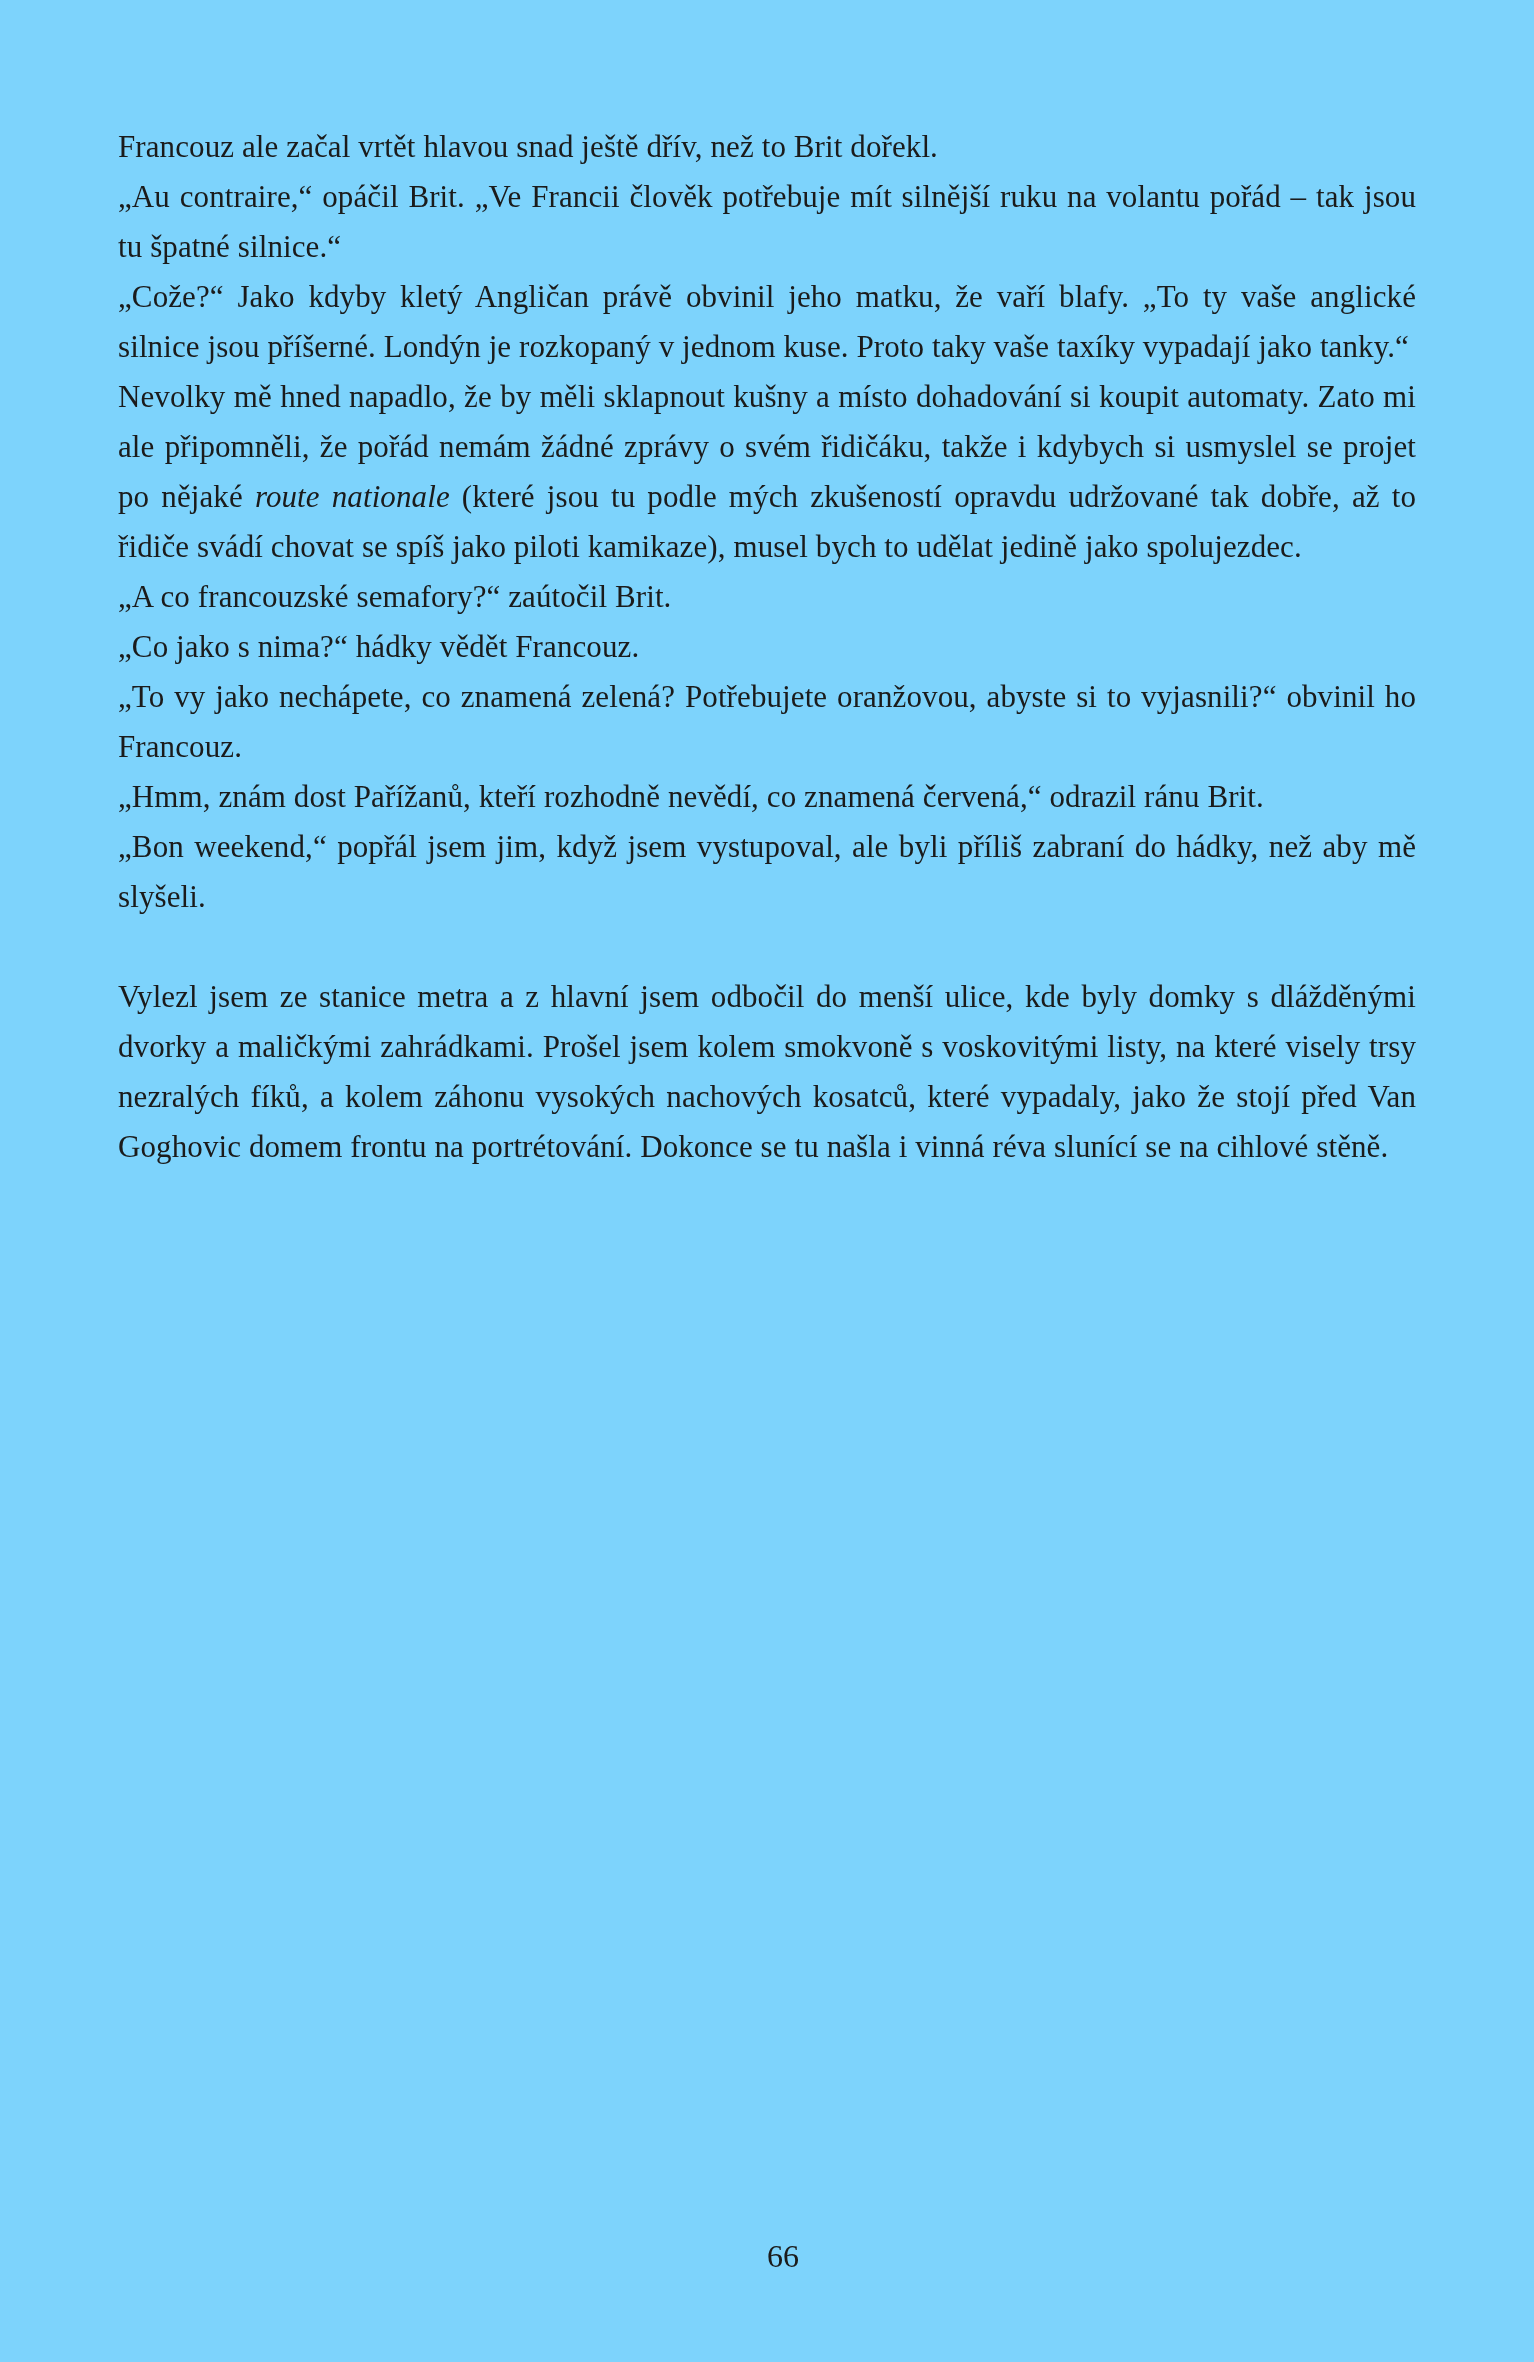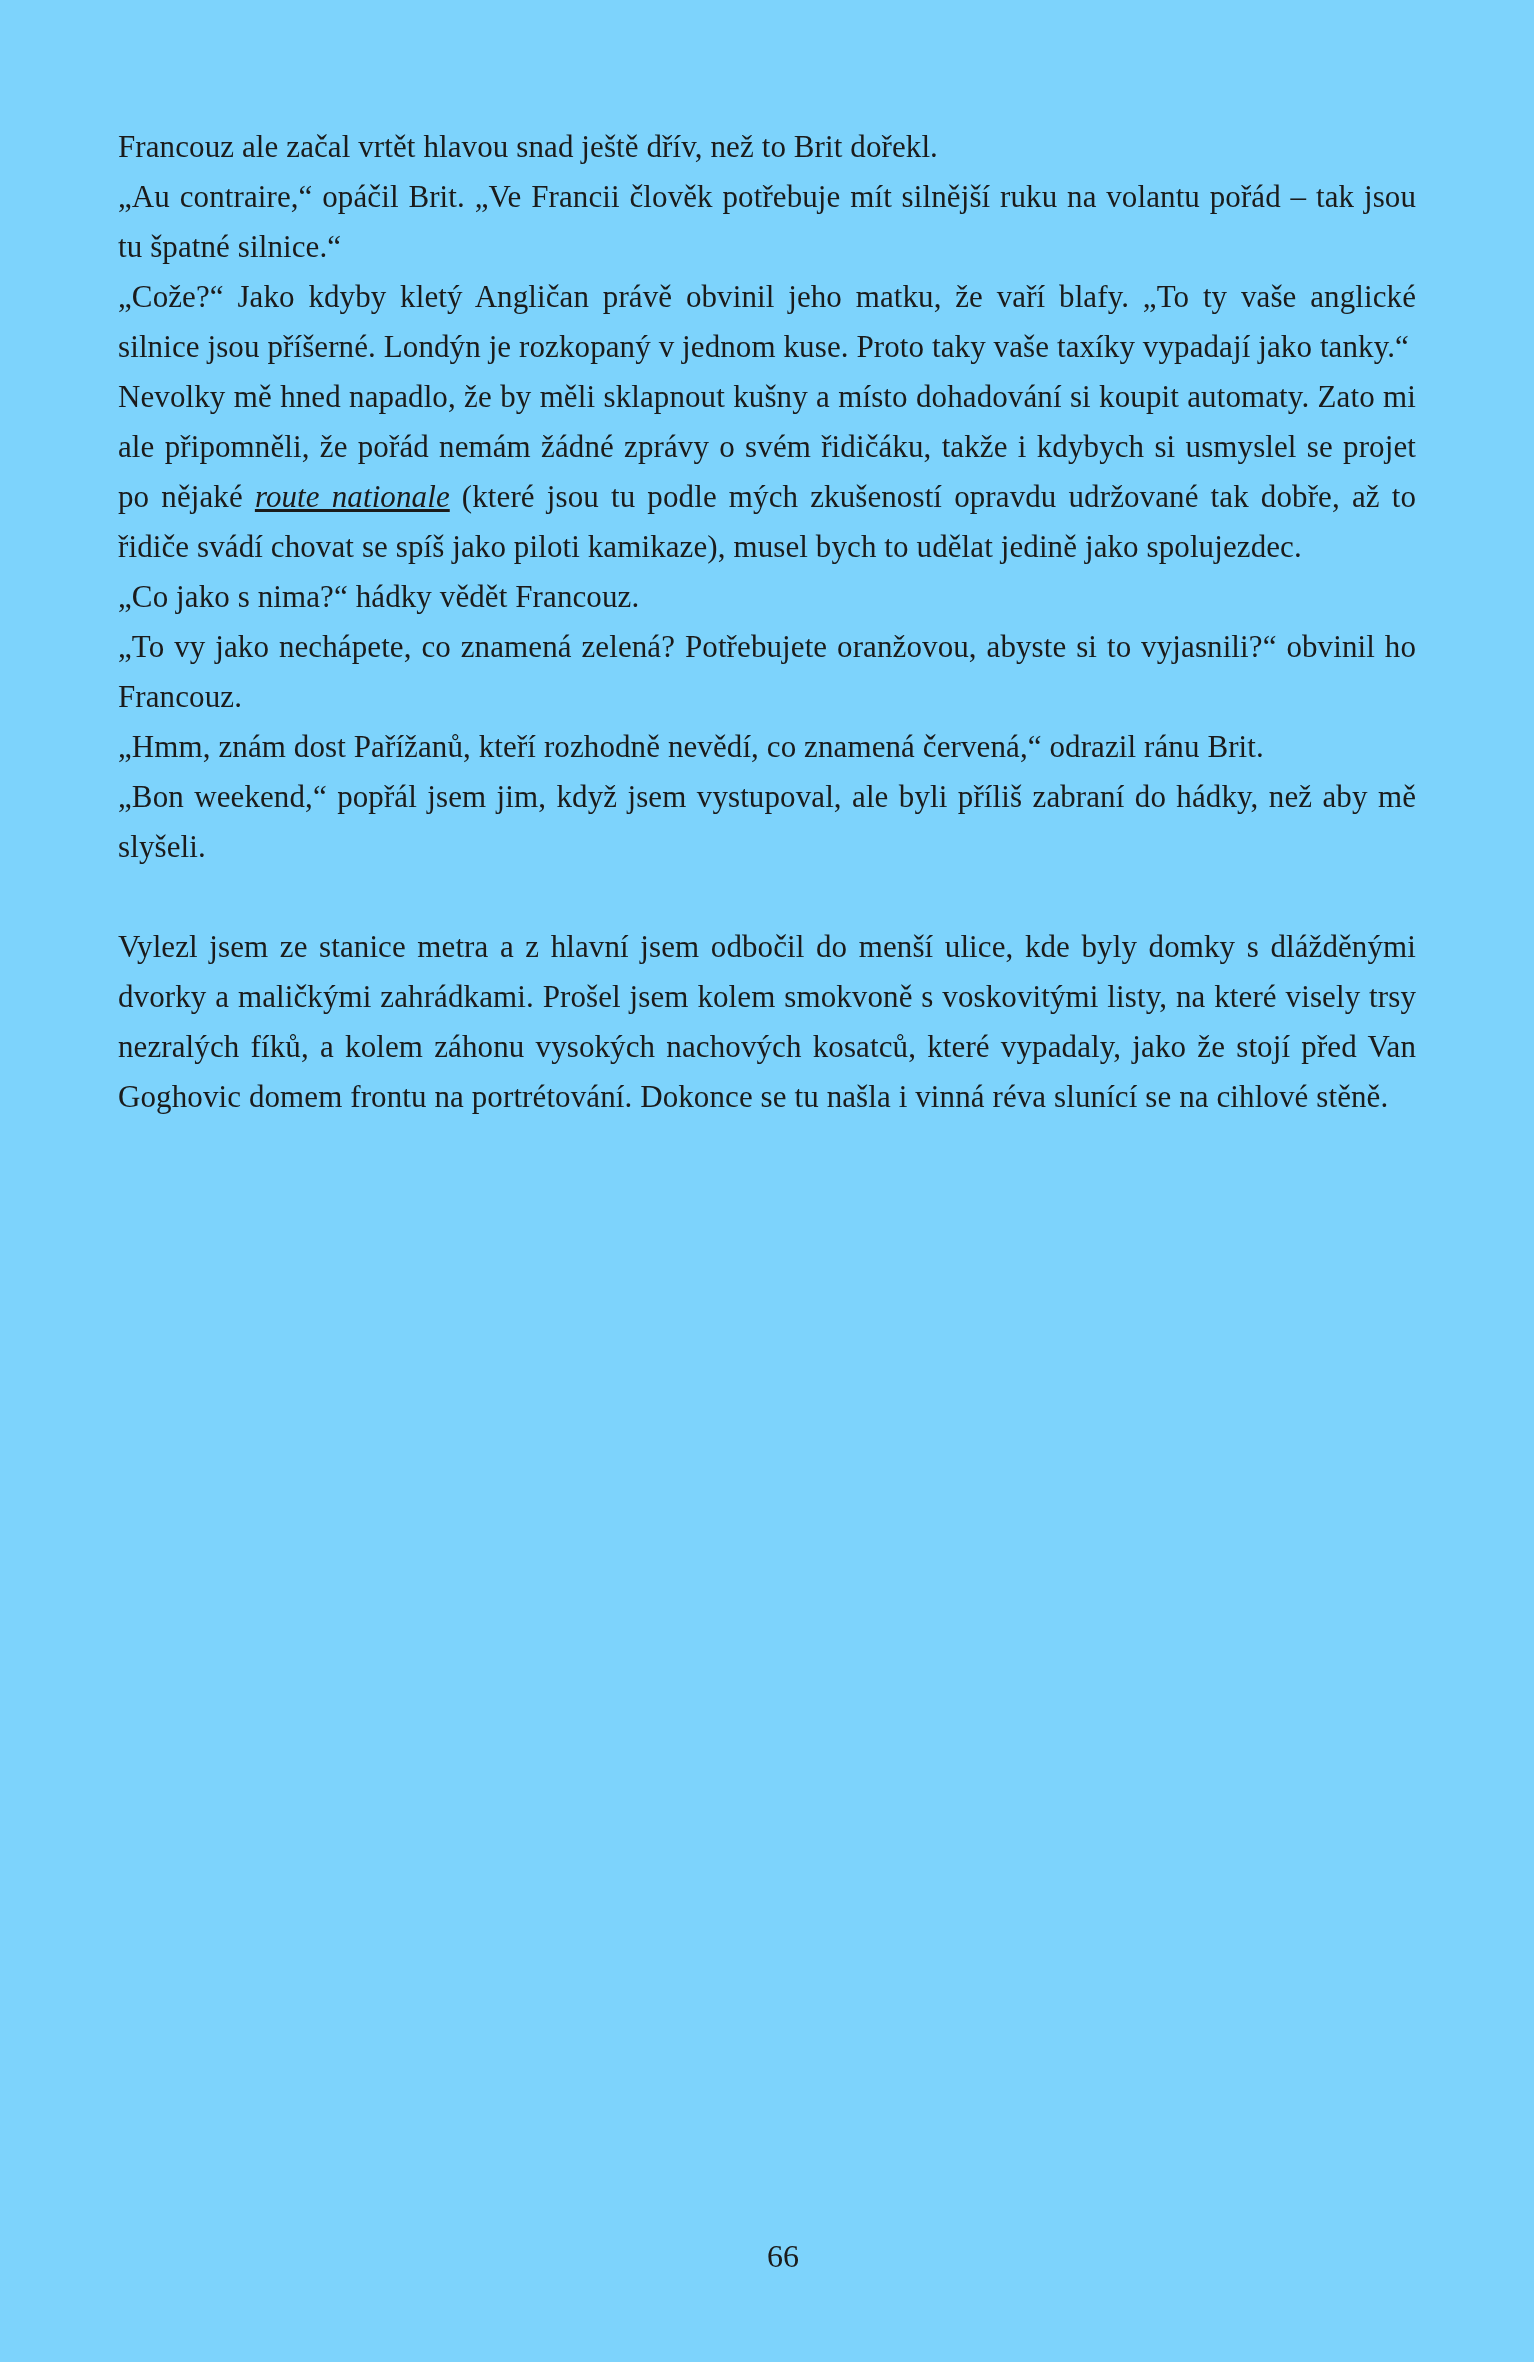--- a/index.html
+++ b/index.html
@@ -26,21 +26,20 @@
       line-height: 50px;
       text-align: justify;
       letter-spacing: 0.1px;
     }
     .text-block p {
       margin: 0;
       padding: 0;
     }
     .para em {
       font-style: italic;
-      text-decoration: underline;
     }
     .section-break {
       margin-top: 50px !important;
     }
     .page-number {
       position: absolute;
       left: 16px;
       top: 2238px;
       width: 100%;
       text-align: center;
@@ -50,20 +49,21 @@
   </style>
 </head>
 <body>
 
 <div class="page">
   <div class="text-block">
     <p class="para">Francouz ale začal vrtět hlavou snad ještě dřív, než to Brit dořekl.</p>
     <p class="para">„Au contraire,“ opáčil Brit. „Ve Francii člověk potřebuje mít silnější ruku na volantu pořád – tak jsou tu špatné silnice.“</p>
     <p class="para">„Cože?“ Jako kdyby kletý Angličan právě obvinil jeho matku, že vaří blafy. „To ty vaše anglické silnice jsou příšerné. Londýn je rozkopaný v jednom kuse. Proto taky vaše taxíky vypadají jako tanky.“</p>
     <p class="para"><span>Nevolky mě hned napadlo, že by měli sklapnout kušny a místo dohadování si koupit automaty. Zato mi ale připomněli, že pořád nemám žádné zprávy o svém řidičáku, takže i kdybych si usmyslel se projet po nějaké </span><em>route nationale</em><span> (které jsou tu podle mých zkušeností opravdu udržované tak dobře, až to řidiče svádí chovat se spíš jako piloti kamikaze), musel bych to udělat jedině jako spolujezdec.</span></p>
+    <p class="para">„A co francouzské semafory?“ zaútočil Brit.</p>
     <p class="para">„Co jako s nima?“ hádky vědět Francouz.</p>
     <p class="para">„To vy jako nechápete, co znamená zelená? Potřebujete oranžovou, abyste si to vyjasnili?“ obvinil ho Francouz.</p>
     <p class="para">„Hmm, znám dost Pařížanů, kteří rozhodně nevědí, co znamená červená,“ odrazil ránu Brit.</p>
     <p class="para">„Bon weekend,“ popřál jsem jim, když jsem vystupoval, ale byli příliš zabraní do hádky, než aby mě slyšeli.</p>
     <p class="para section-break">Vylezl jsem ze stanice metra a z hlavní jsem odbočil do menší ulice, kde byly domky s dlážděnými dvorky a maličkými zahrádkami. Prošel jsem kolem smokvoně s voskovitými listy, na které visely trsy nezralých fíků, a kolem záhonu vysokých nachových kosatců, které vypadaly, jako že stojí před Van Goghovic domem frontu na portrétování. Dokonce se tu našla i vinná réva slunící se na cihlové stěně.</p>
   </div>
   <div class="page-number">66</div>
 </div>
 
 </body></html>

